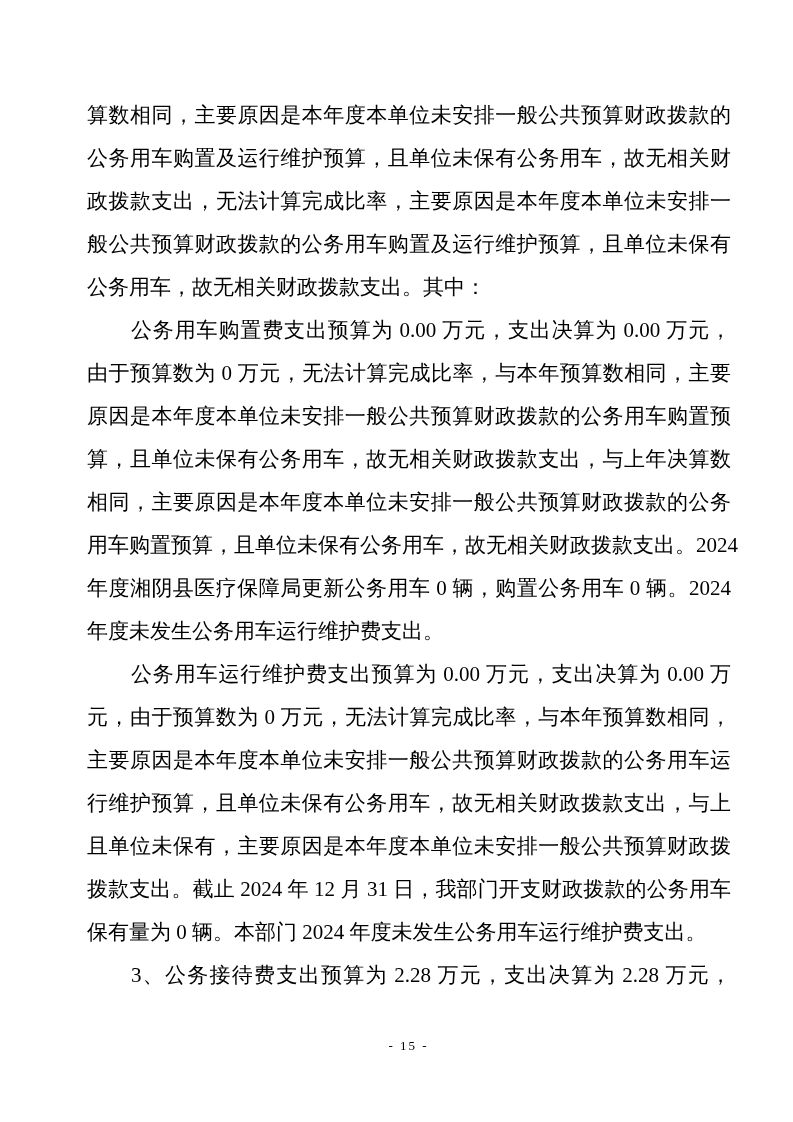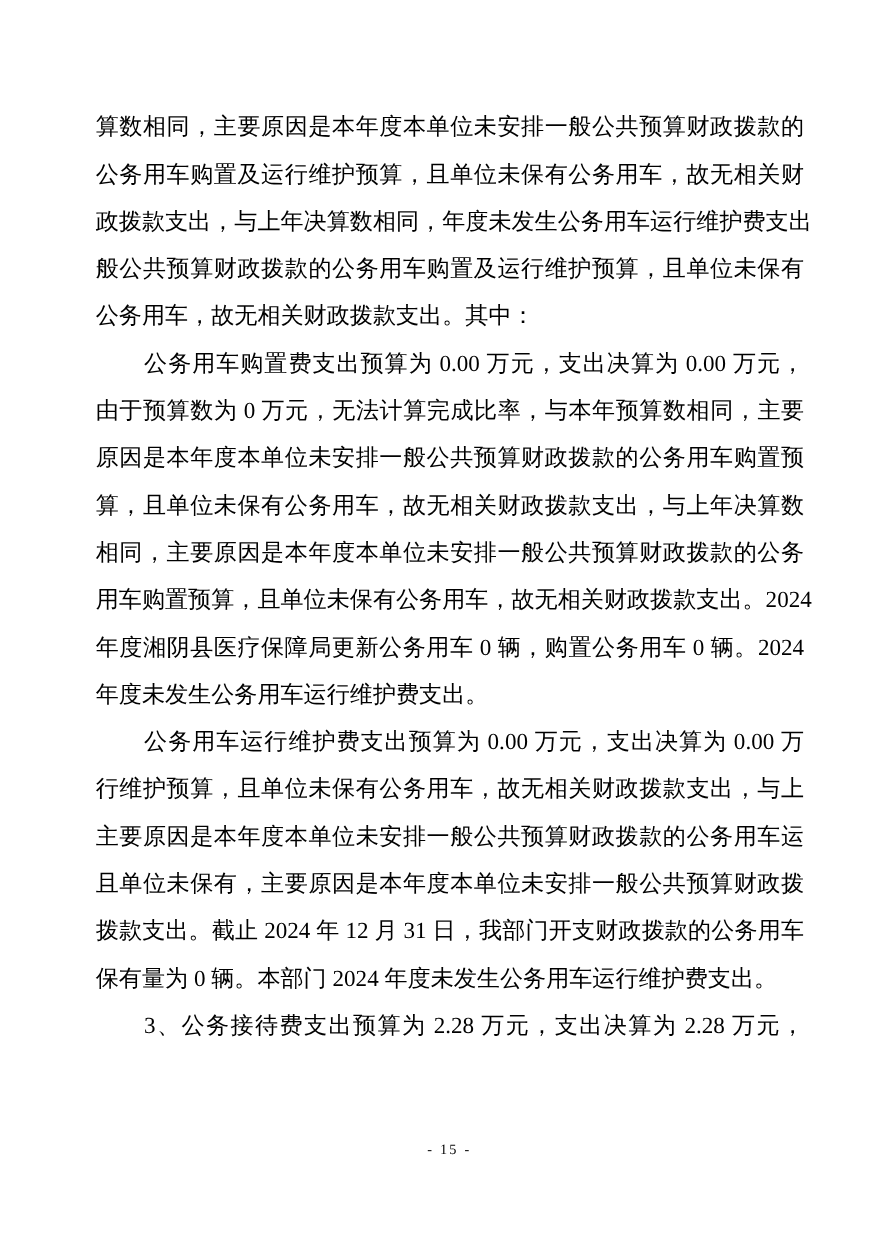--- a/index.html
+++ b/index.html
@@ -64,38 +64,39 @@
   }
 </style>
 </head>
 <body>
 
 <div class="page">
   <div class="doc-body">
       <div class="paragraph">
         <div class="line">算数相同，主要原因是本年度本单位未安排一般公共预算财政拨款的</div>
         <div class="line">公务用车购置及运行维护预算，且单位未保有公务用车，故无相关财</div>
-        <div class="line">政拨款支出，与上年决算数相同，年度未发生公务用车运行维护费支出</div>
+        <div class="line">政拨款支出，无法计算完成比率，主要原因是本年度本单位未安排一</div>
         <div class="line">般公共预算财政拨款的公务用车购置及运行维护预算，且单位未保有</div>
         <div class="line no-justify">公务用车，故无相关财政拨款支出。其中：</div>
       </div>
       <div class="paragraph">
         <div class="line indent">公务用车购置费支出预算为 0.00 万元，支出决算为 0.00 万元，</div>
         <div class="line">由于预算数为 0 万元，无法计算完成比率，与本年预算数相同，主要</div>
         <div class="line">原因是本年度本单位未安排一般公共预算财政拨款的公务用车购置预</div>
         <div class="line">算，且单位未保有公务用车，故无相关财政拨款支出，与上年决算数</div>
         <div class="line">相同，主要原因是本年度本单位未安排一般公共预算财政拨款的公务</div>
         <div class="line">用车购置预算，且单位未保有公务用车，故无相关财政拨款支出。2024</div>
         <div class="line">年度湘阴县医疗保障局更新公务用车 0 辆，购置公务用车 0 辆。2024</div>
         <div class="line no-justify">年度未发生公务用车运行维护费支出。</div>
       </div>
       <div class="paragraph">
         <div class="line indent">公务用车运行维护费支出预算为 0.00 万元，支出决算为 0.00 万</div>
+        <div class="line">元，由于预算数为 0 万元，无法计算完成比率，与本年预算数相同，</div>
+        <div class="line">主要原因是本年度本单位未安排一般公共预算财政拨款的公务用车运</div>
         <div class="line">行维护预算，且单位未保有公务用车，故无相关财政拨款支出，与上</div>
-        <div class="line">主要原因是本年度本单位未安排一般公共预算财政拨款的公务用车运</div>
         <div class="line">且单位未保有，主要原因是本年度本单位未安排一般公共预算财政拨</div>
         <div class="line">拨款支出。截止 2024 年 12 月 31 日，我部门开支财政拨款的公务用车</div>
         <div class="line no-justify">保有量为 0 辆。本部门 2024 年度未发生公务用车运行维护费支出。</div>
       </div>
       <div class="paragraph">
         <div class="line indent">3、公务接待费支出预算为 2.28 万元，支出决算为 2.28 万元，</div>
       </div>
     </div>
   <div class="page-footer">
     <span class="page-number">- 15 -</span>

